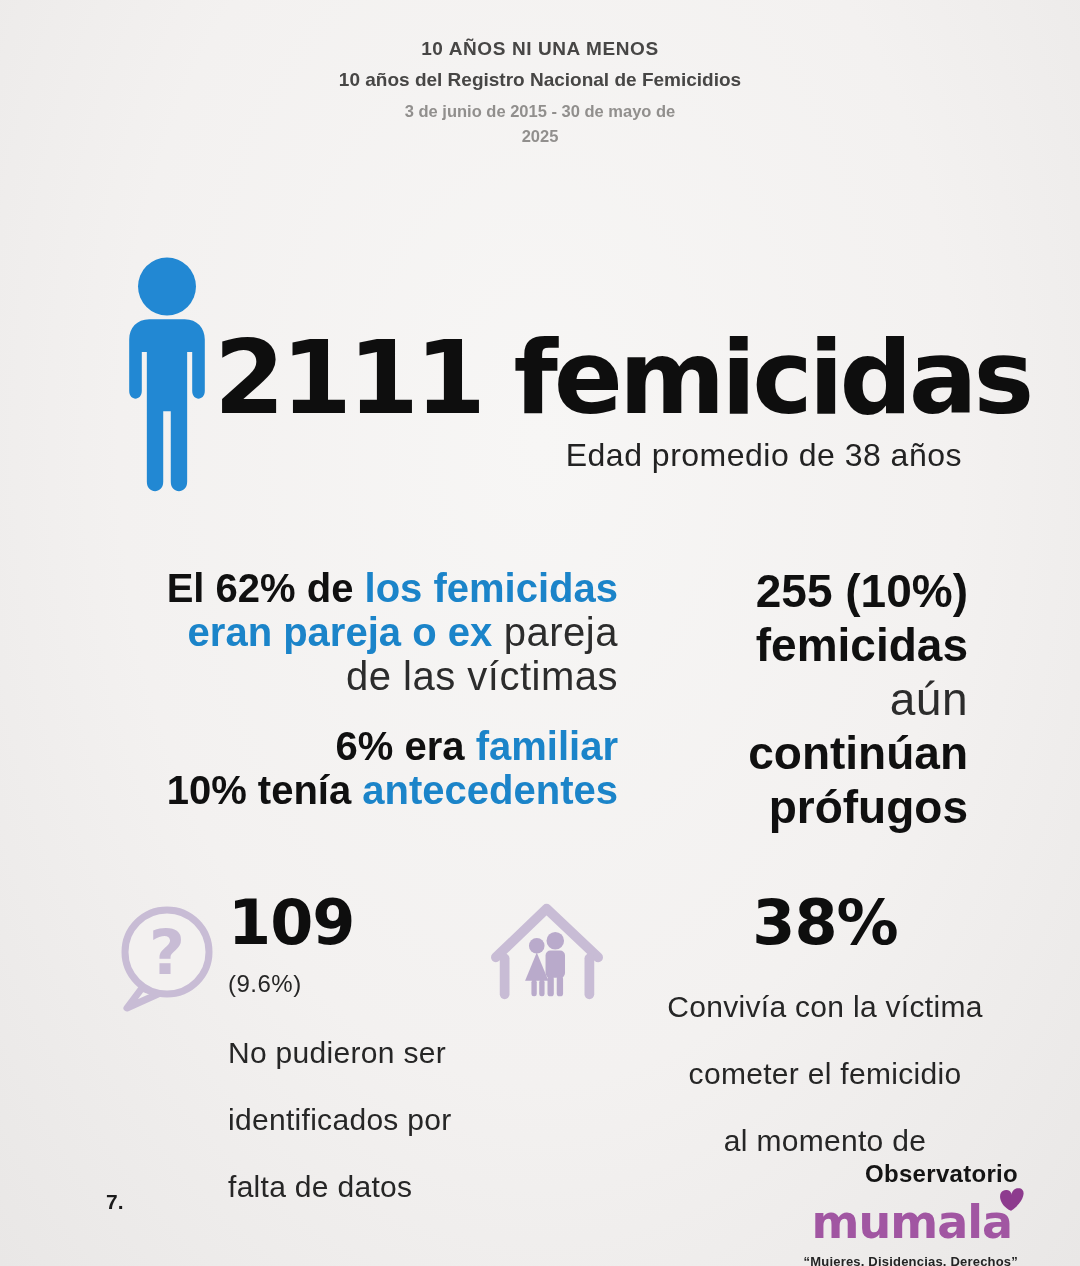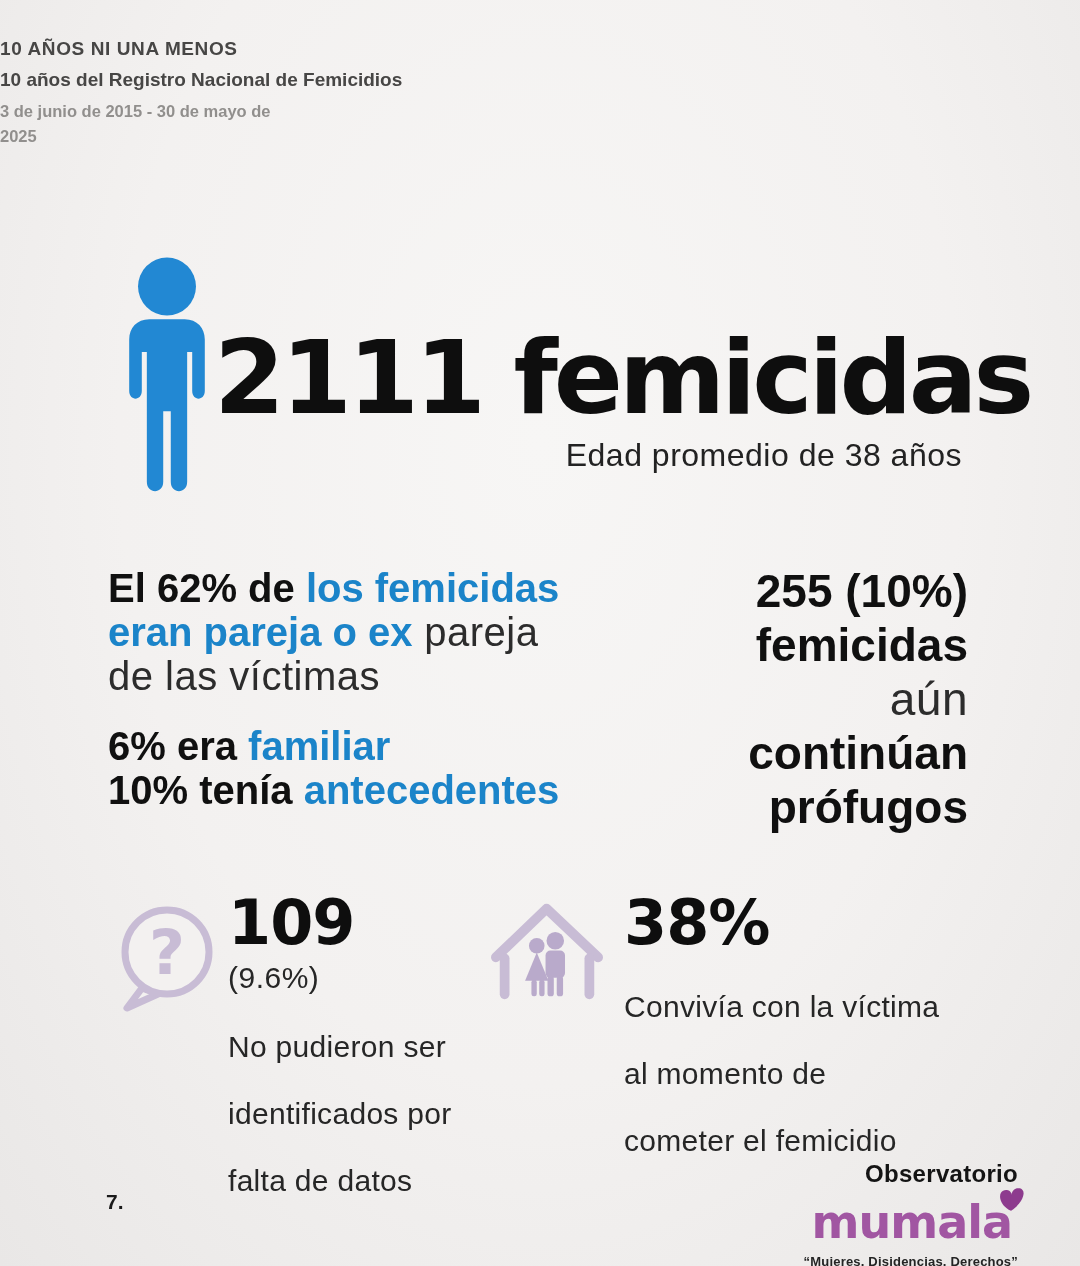--- a/index.html
+++ b/index.html
@@ -4,56 +4,56 @@
 <style>
   html,body{margin:0;padding:0;}
   .page{
     position:relative;
     width:1080px;height:1266px;
     background:radial-gradient(ellipse at 50% 35%, #f7f6f5 0%, #f3f1f0 55%, #e9e7e6 100%);
     font-family:"Liberation Sans", sans-serif;
     overflow:hidden;
   }
   
-  .header{position:absolute;top:38px;left:0;width:100%;}
+  .header{position:absolute;top:38px;left:0;width:100%;text-align:center;}
   .header .t1{font-size:19px;font-weight:bold;letter-spacing:.6px;color:#474645;}
   .header .t2{font-size:19px;font-weight:bold;color:#474645;margin-top:9px;}
   .header .d1{font-size:16.5px;font-weight:bold;color:#918f8d;margin-top:11px;}
   .header .d2{font-size:16.5px;font-weight:bold;color:#918f8d;margin-top:6px;}
   
   .person{position:absolute;left:104px;top:252px;width:126px;height:258px;}
   .hero-number{
     position:absolute;left:214px;top:318px;
     font-family:"DejaVu Sans", sans-serif;
     font-size:102px;font-weight:bold;letter-spacing:-4px;color:#0e0e0e;
     white-space:nowrap;
   }
   .hero-sub{
     position:absolute;top:437px;right:118px;
     font-size:32px;color:#222;letter-spacing:.5px;white-space:nowrap;
   }
   
   .blue{color:#1b84c9;}
-  .mid-left{position:absolute;left:108px;top:566px;width:510px;}
+  .mid-left{position:absolute;left:108px;top:566px;width:510px;text-align:right;}
   .mid-left .ln{font-size:40px;line-height:44px;font-weight:bold;color:#101010;white-space:nowrap;}
   .mid-left .light{font-weight:normal;color:#2c2c2c;letter-spacing:.5px;}
   .mid-left .gap{height:26px;}
   .mid-right{position:absolute;top:564px;right:112px;text-align:right;}
   .mid-right .ln{font-size:46px;line-height:54px;font-weight:bold;color:#101010;white-space:nowrap;}
   .mid-right .light{font-weight:normal;color:#2c2c2c;letter-spacing:.5px;text-align:right;}
   
   .qicon{position:absolute;left:112px;top:900px;width:110px;height:115px;}
   .stat1{position:absolute;left:228px;top:888px;width:270px;}
   .hicon{position:absolute;left:486px;top:896px;width:122px;height:112px;}
-  .stat2{position:absolute;left:624px;top:888px;width:360px;}
+  .stat2{position:absolute;left:645px;top:888px;width:360px;text-align:center;}
   .stat-number{
     font-family:"DejaVu Sans", sans-serif;
     font-size:62px;font-weight:bold;letter-spacing:-1px;color:#0e0e0e;line-height:70px;
   }
-  .stat-pct{font-size:30px;color:#262626;letter-spacing:.5px;line-height:40px;}
+  .stat-pct{font-size:24px;color:#262626;letter-spacing:.5px;line-height:40px;margin-top:6px;}
   .stat-line{font-size:30px;color:#262626;letter-spacing:.3px;line-height:37px;white-space:nowrap;margin-top:30px;}
   .stat2 .stat-line:first-of-type{margin-top:12px;}
   
   .page-number{position:absolute;left:106px;top:1190px;font-size:21px;font-weight:bold;color:#1a1a1a;}
   .brand{position:absolute;right:62px;top:1136px;text-align:right;}
   .brand .org{font-size:24px;font-weight:bold;color:#141414;letter-spacing:.3px;margin-top:24px;}
   .logo-wrap{position:relative;display:inline-block;margin-top:10px;margin-right:6px;}
   .logo-text{
     font-family:"DejaVu Sans", sans-serif;
     font-size:46px;font-weight:bold;color:#a156a2;letter-spacing:-1px;line-height:48px;
@@ -126,22 +126,22 @@
       <rect x="72.5" y="82" width="6.5" height="21" rx="3"></rect>
       <circle cx="52" cy="51" r="8"></circle>
       <path d="M52,58 L40,87 L64,87 Z"></path>
       <rect x="46.5" y="86" width="5.5" height="17" rx="2.5"></rect>
       <rect x="54.5" y="86" width="5.5" height="17" rx="2.5"></rect>
     </g>
   </svg>
   <div class="stat2">
     <div class="stat-number">38%</div>
     <div class="stat-line">Convivía con la víctima</div>
+    <div class="stat-line">cometer el femicidio</div>
     <div class="stat-line">al momento de</div>
-    <div class="stat-line">cometer el femicidio</div>
   </div>
 
   <div class="page-number">7.</div>
   <div class="brand">
     <div class="org">Observatorio</div>
     <div class="logo-wrap">
       <span class="logo-text">mumala</span>
       <svg class="butterfly" viewBox="0 0 40 36">
         <g fill="#8d3b8e">
           <path d="M20,31 C4,24 3,5 15,6 C24,7 22,22 20,31 Z"></path>

